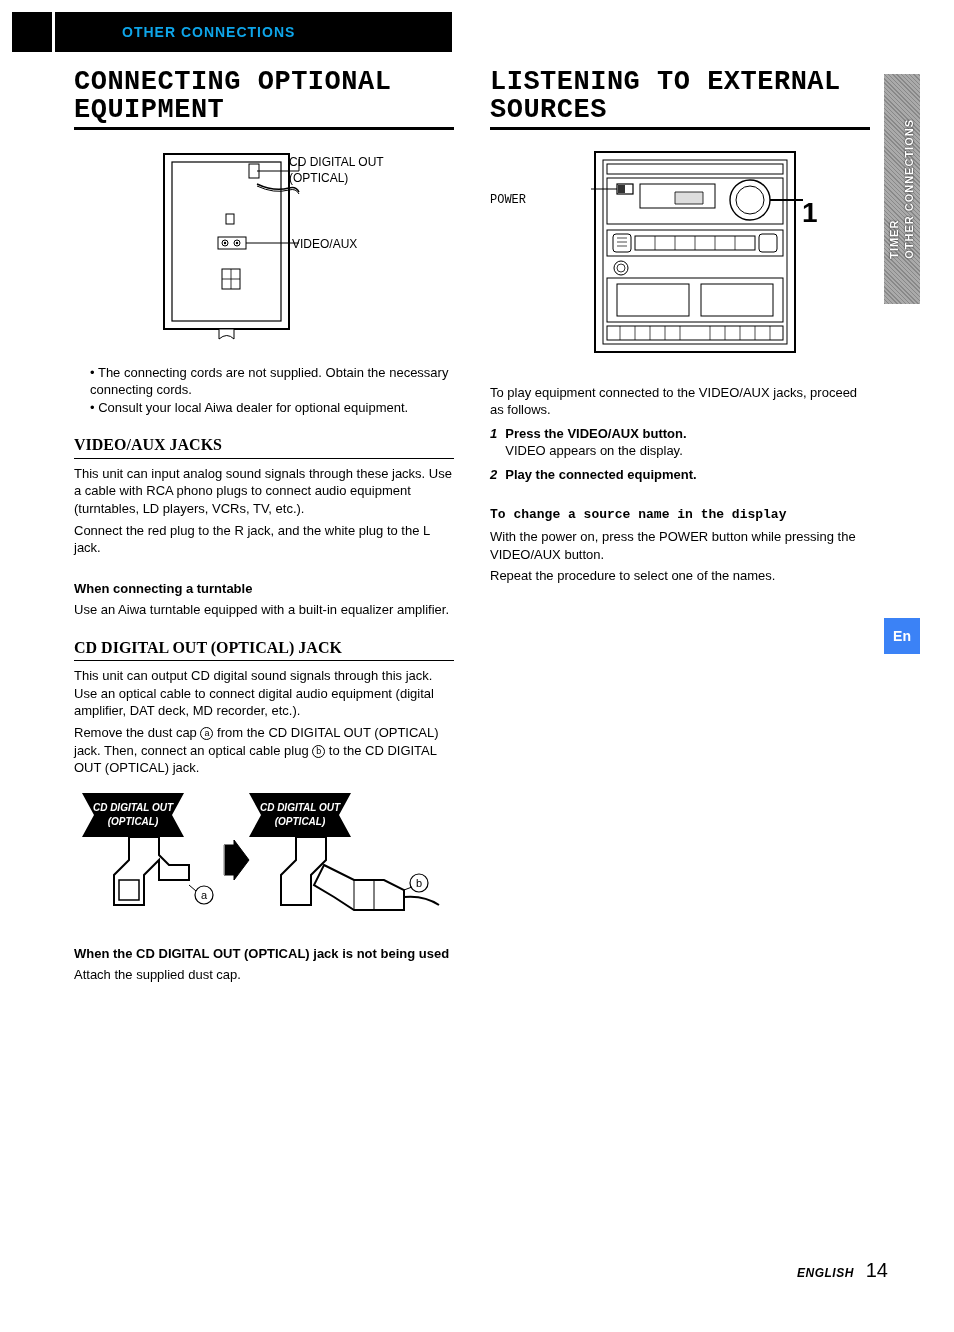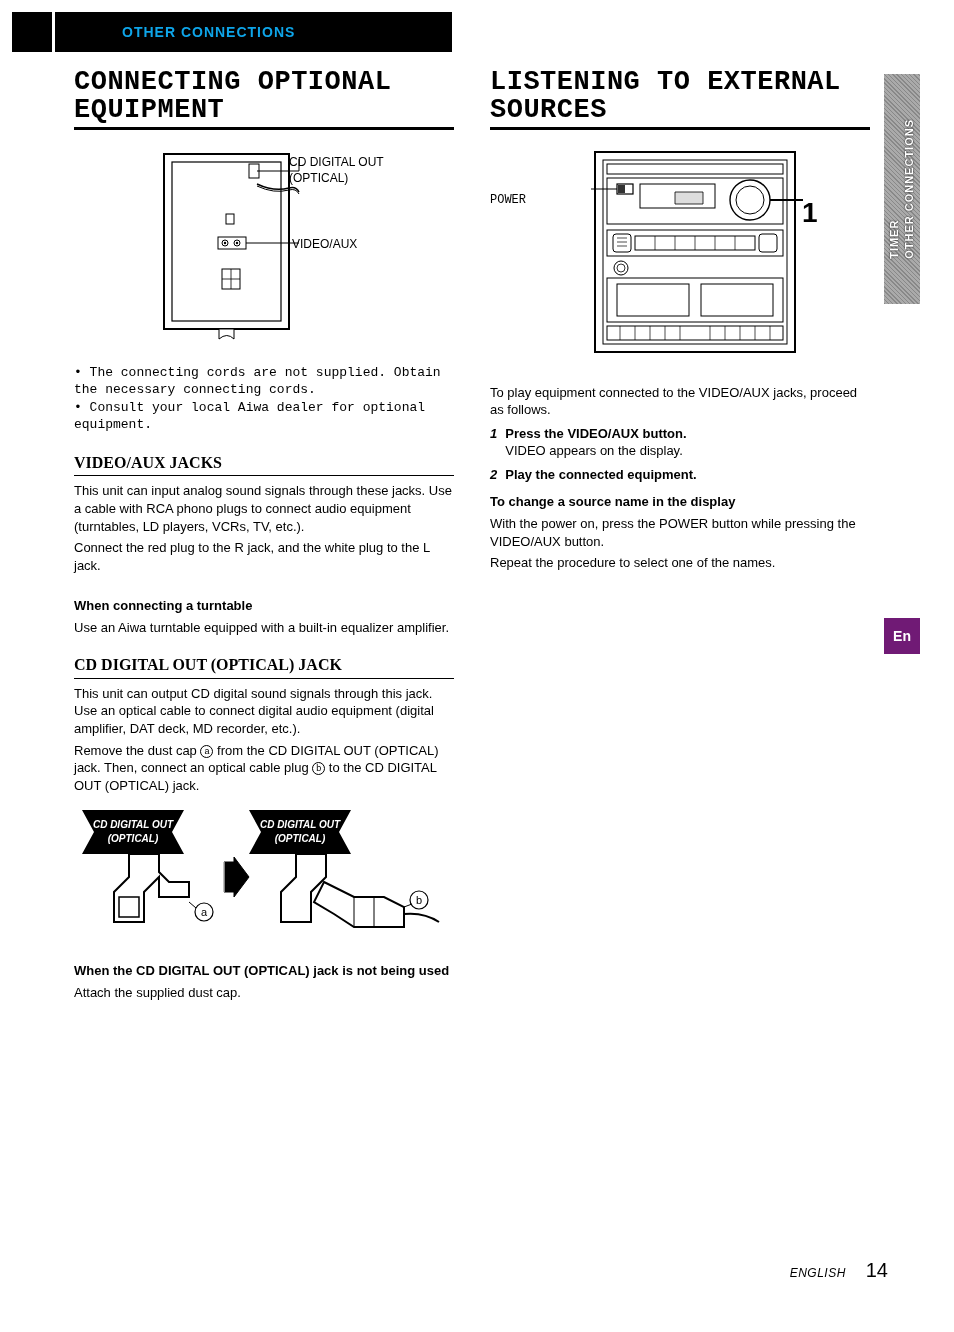--- a/index.html
+++ b/index.html
@@ -54,21 +54,21 @@
     font-weight: bold;
     font-size: 16px;
     margin-top: 18px;
     margin-bottom: 6px;
     border-bottom: 1px solid #000;
     padding-bottom: 2px;
     font-family: Liberation Serif, serif;
   }
   p { margin-bottom: 4px; }
   .bold { font-weight: bold; }
-  ul.bullets { list-style: none; padding-left: 0; margin: 2px 0 4px 0; font-family: Liberation Mono, monospace; }
+  ul.bullets { list-style: none; padding-left: 0; margin: 2px 0 4px 16px; }
   ul.bullets li::before { content: "• "; }
   .figure-box {
     margin: 14px 0 10px 0;
     display: flex;
     justify-content: center;
   }
   .figure-box svg { display: block; }
   .side-tab {
     position: absolute;
     right: 34px; top: 74px;
@@ -85,39 +85,39 @@
     font-weight: bold;
     font-size: 11px;
     letter-spacing: 1px;
     text-shadow: 0 0 2px #000;
     white-space: pre;
   }
   .en-badge {
     position: absolute;
     right: 34px; top: 618px;
     width: 36px; height: 36px;
-    background: #701a75;
+    background: #3b82f6;
     color: #fff;
     display: flex;
     align-items: center;
     justify-content: center;
     font-weight: bold;
     font-size: 14px;
   }
   .footer {
     position: absolute;
     right: 66px; bottom: 48px;
     font-size: 14px;
   }
   .footer .lang {
     font-style: italic;
-    font-weight: normal;
+    font-weight: bold;
     font-size: 12px;
     letter-spacing: 0.5px;
-    margin-right: 16px;
+    margin-right: 8px;
   }
   .footer .pg {
     font-size: 20px;
     font-weight: 500;
   }
   .step-row { display: flex; gap: 8px; margin-top: 6px; }
   .step-num { font-weight: bold; font-style: italic; }
   .callout { position: absolute; font-size: 12px; }
   .big1 {
     font-family: "Arial Narrow", Arial, sans-serif;
@@ -299,21 +299,21 @@
       <span>VIDEO appears on the display.</span>
     </div>
   </div>
   <div class="step-row">
     <div class="step-num">2</div>
     <div>
       <span class="bold">Play the connected equipment.</span>
     </div>
   </div>
 
-  <p class="bold" style="margin-top:10px;">To change a source name in the display</p>
+  <p class="bold" style="margin-top:23px;font-family:Liberation Mono, monospace;">To change a source name in the display</p>
   <p>With the power on, press the POWER button while pressing the VIDEO/AUX button.</p>
   <p>Repeat the procedure to select one of the names.</p>
 </div>
 
 <div class="side-tab">
   <span class="side-tab-text">TIMER
 OTHER CONNECTIONS</span>
 </div>
 
 <div class="en-badge">

